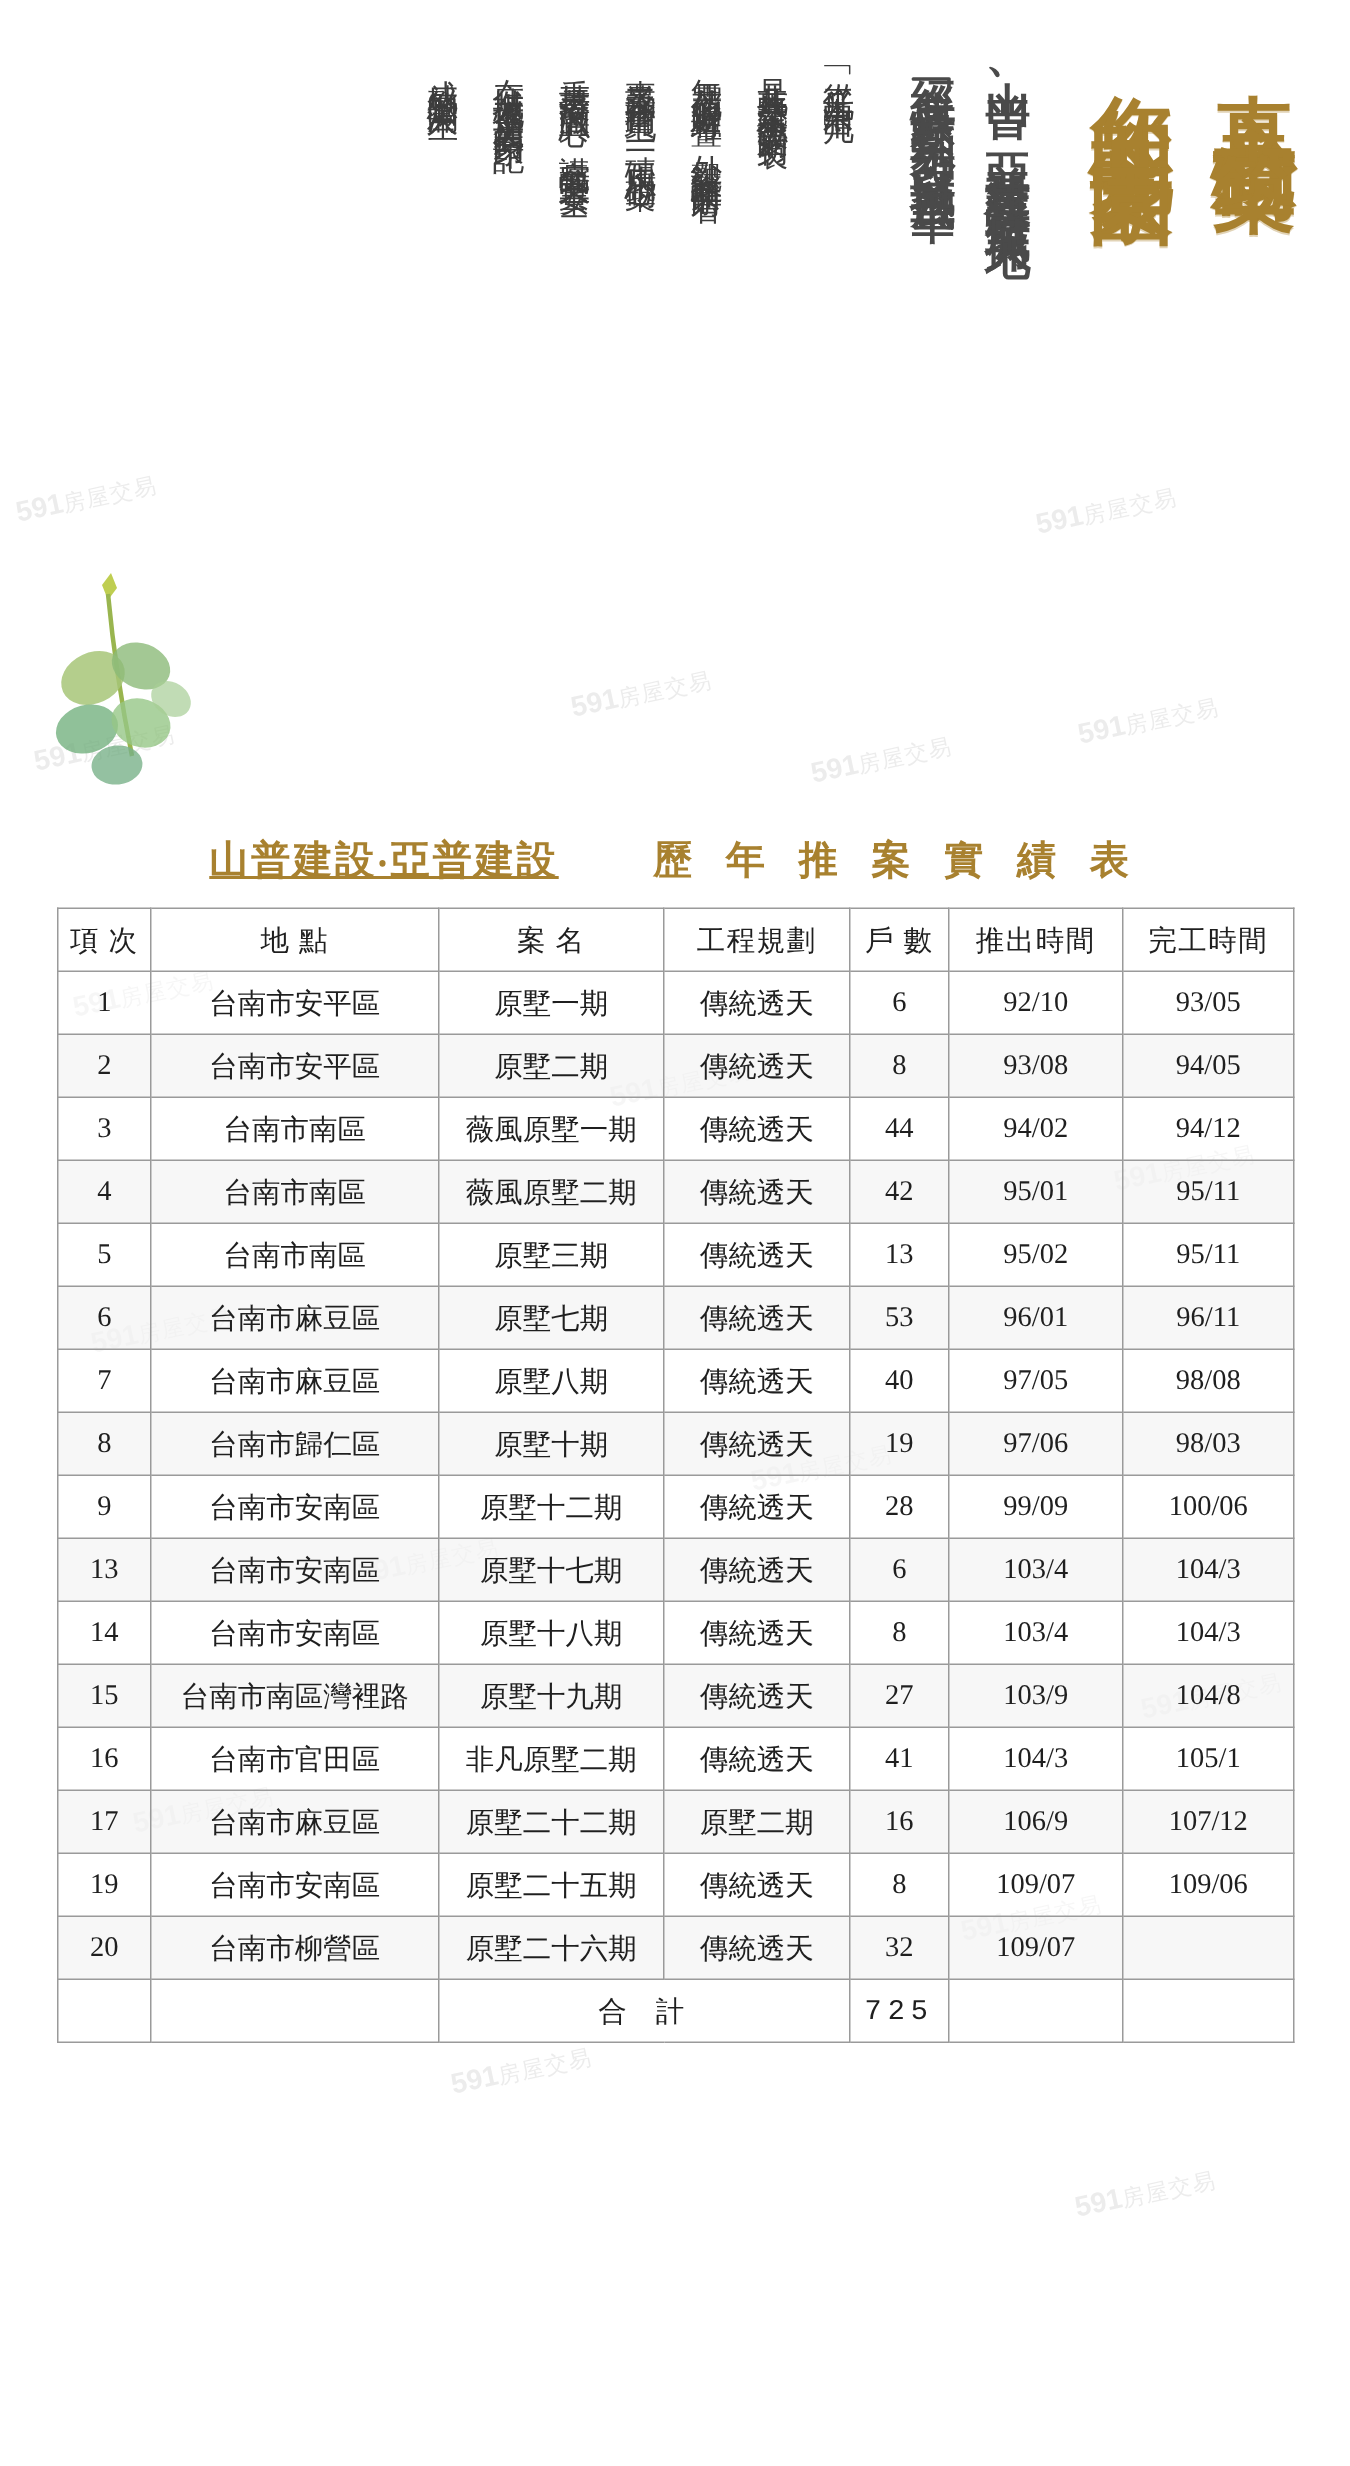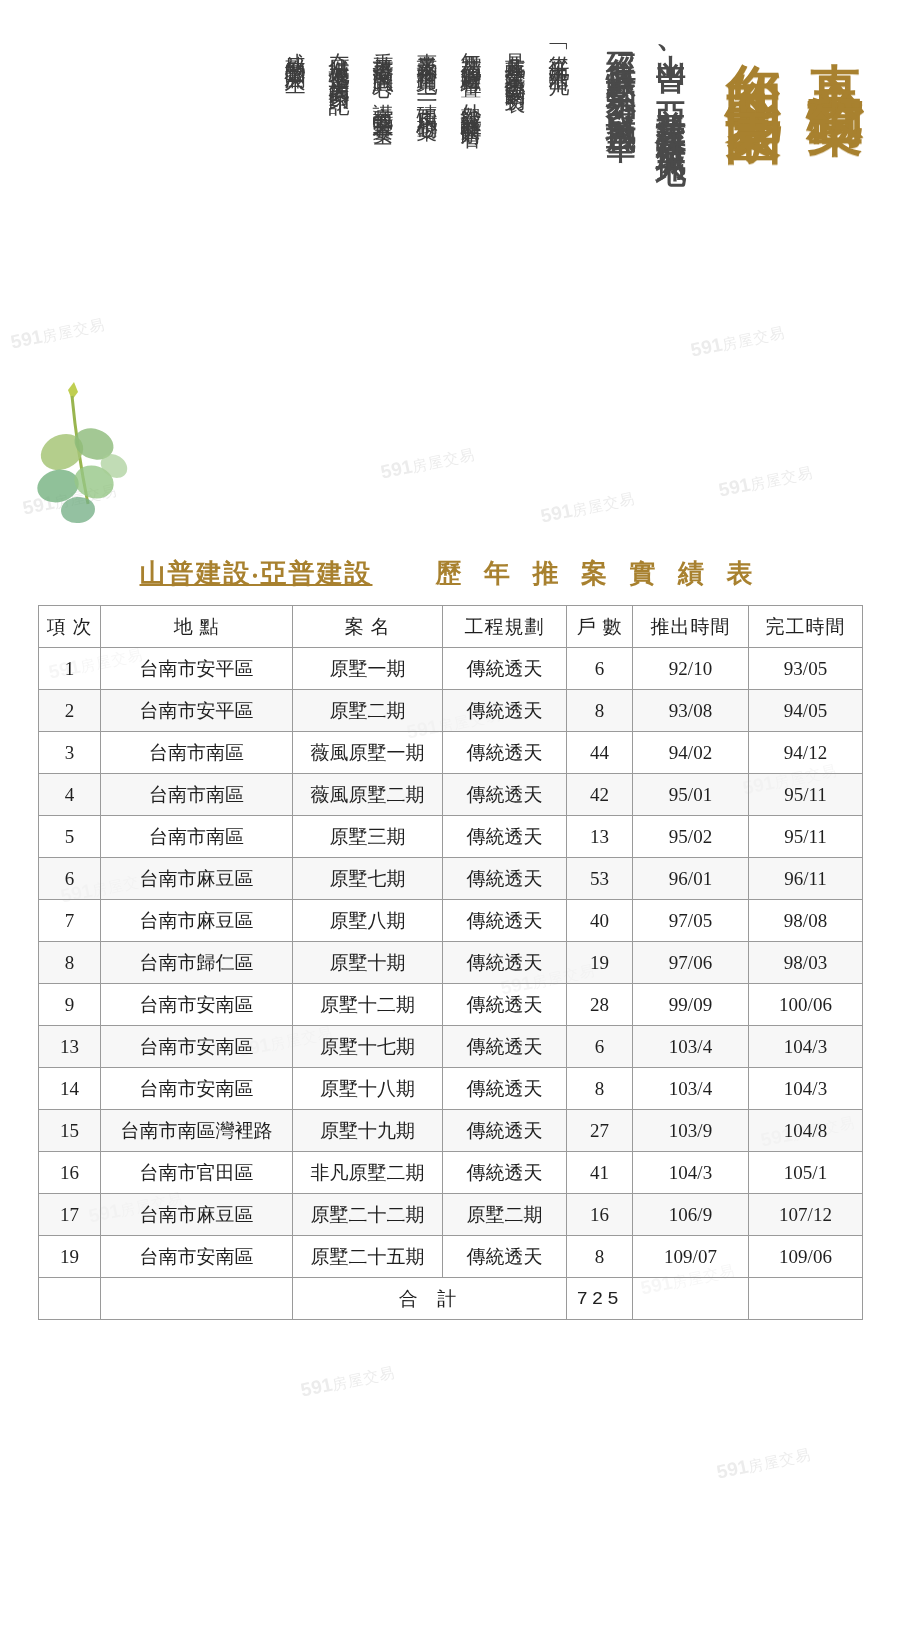--- a/index.html
+++ b/index.html
@@ -360,20 +360,29 @@
         </tr>
         <tr>
           <td>19</td>
           <td>台南市安南區</td>
           <td>原墅二十五期</td>
           <td>傳統透天</td>
           <td>8</td>
           <td>109/07</td>
           <td>109/06</td>
         </tr>
+        <tr>
+          <td>20</td>
+          <td>台南市柳營區</td>
+          <td>原墅二十六期</td>
+          <td>傳統透天</td>
+          <td>32</td>
+          <td>109/07</td>
+          <td></td>
+        </tr>
         <tr class="total">
           <td></td>
           <td></td>
           <td colspan="2">合 計</td>
           <td>725</td>
           <td></td>
           <td></td>
         </tr>
       </tbody>
   </table>

